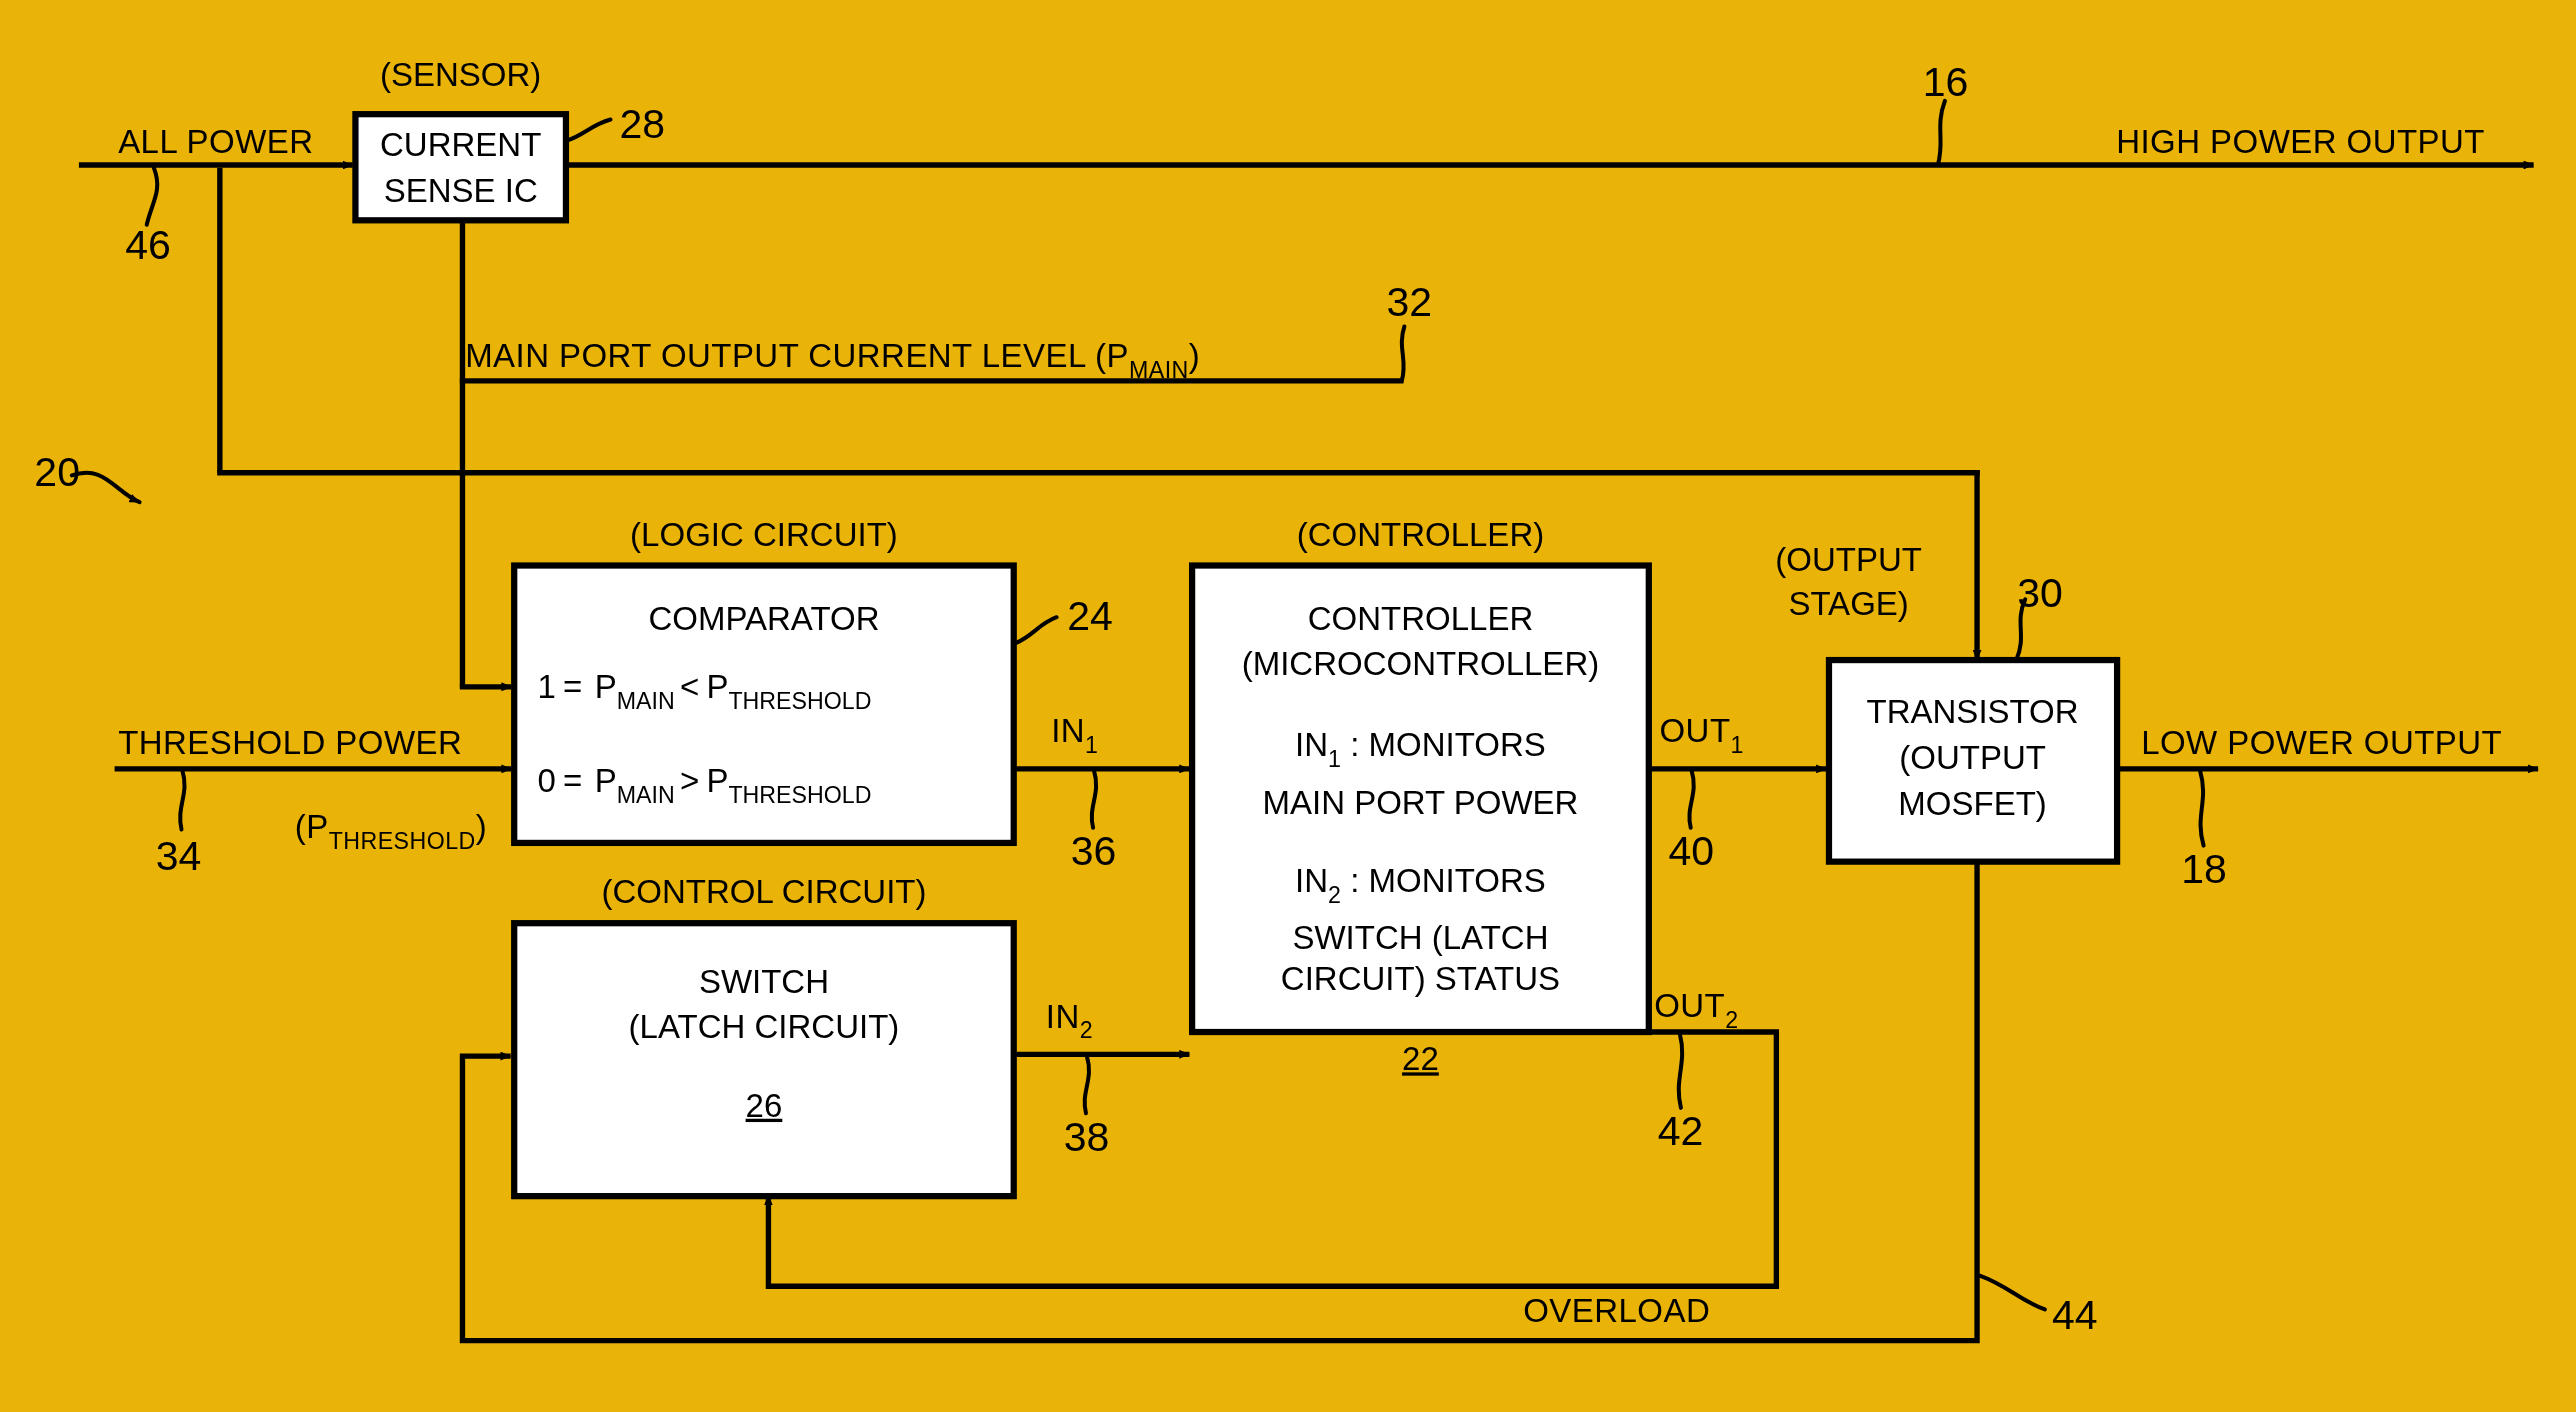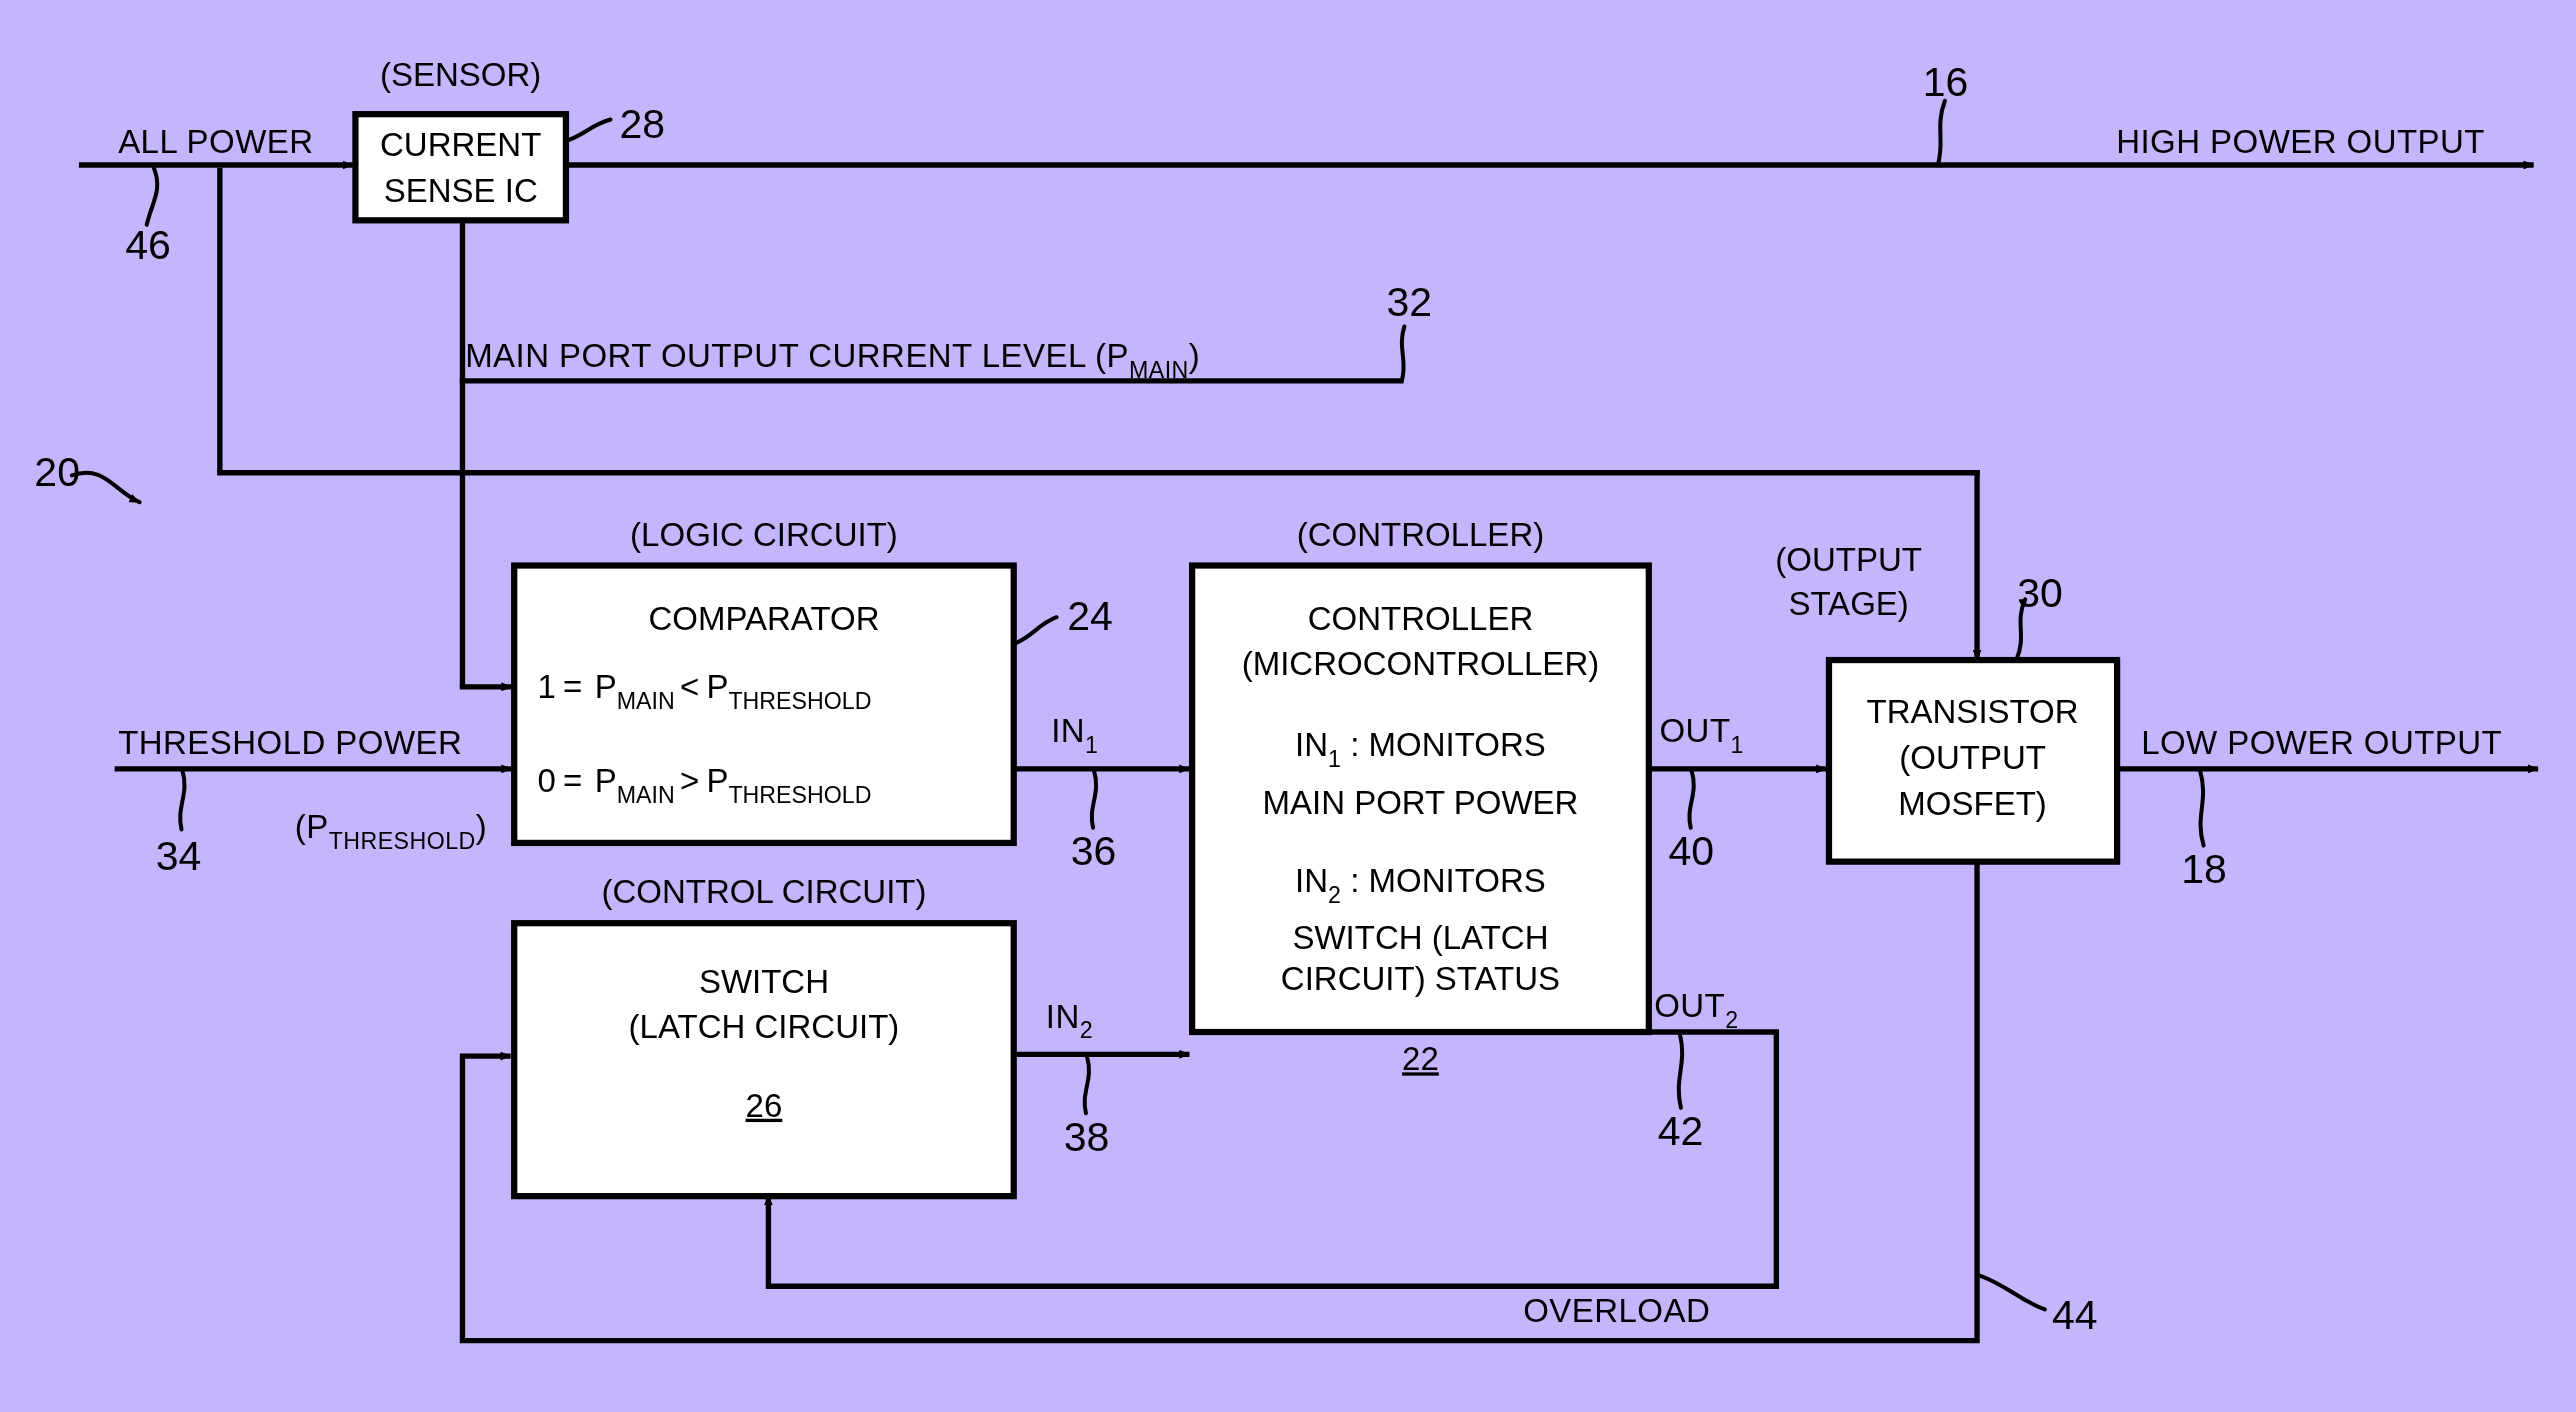--- a/index.html
+++ b/index.html
@@ -7,21 +7,21 @@
     padding: 0;
     background: #ffffff;
   }
   body {
     font-family: "Liberation Sans", sans-serif;
   }
   #figure-root {
     position: relative;
     width: 2576px;
     height: 1412px;
-    background: #c4b5fd;
+    background: #eab308;
     overflow: hidden;
   }
   svg#diagram {
     position: absolute;
     inset: 0;
     width: 2576px;
     height: 1412px;
     display: block;
   }
   .wire {

